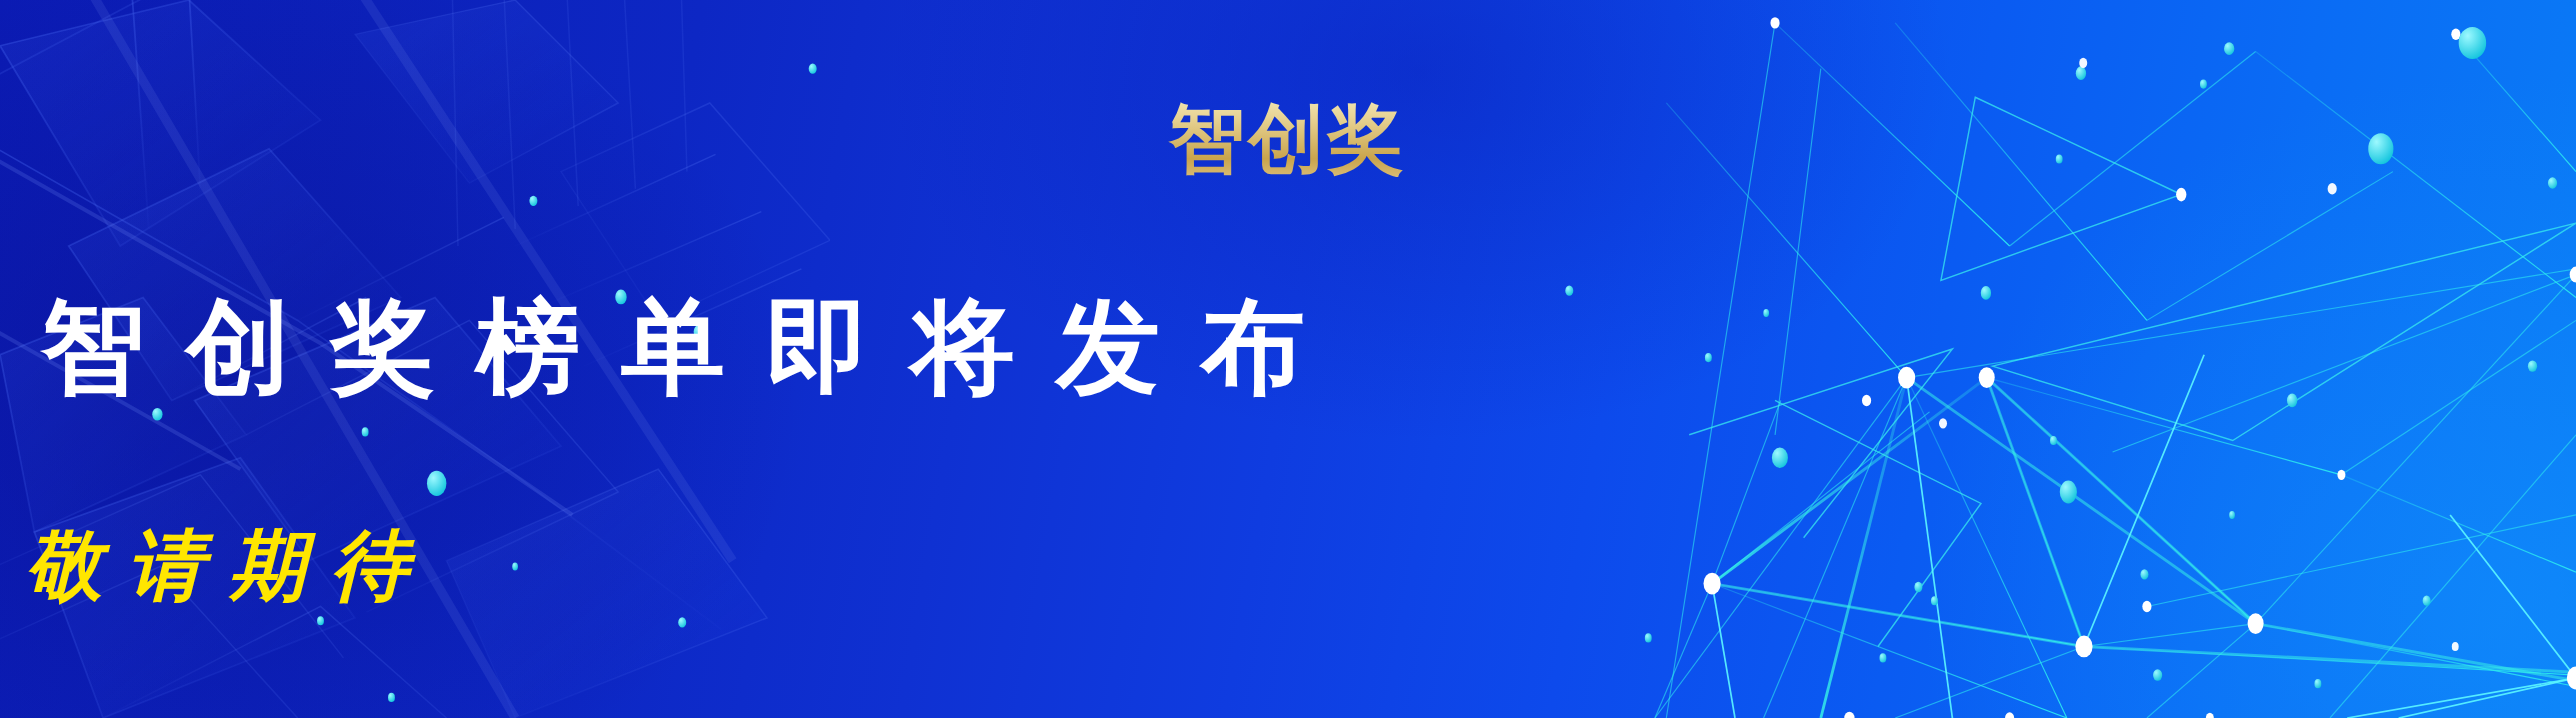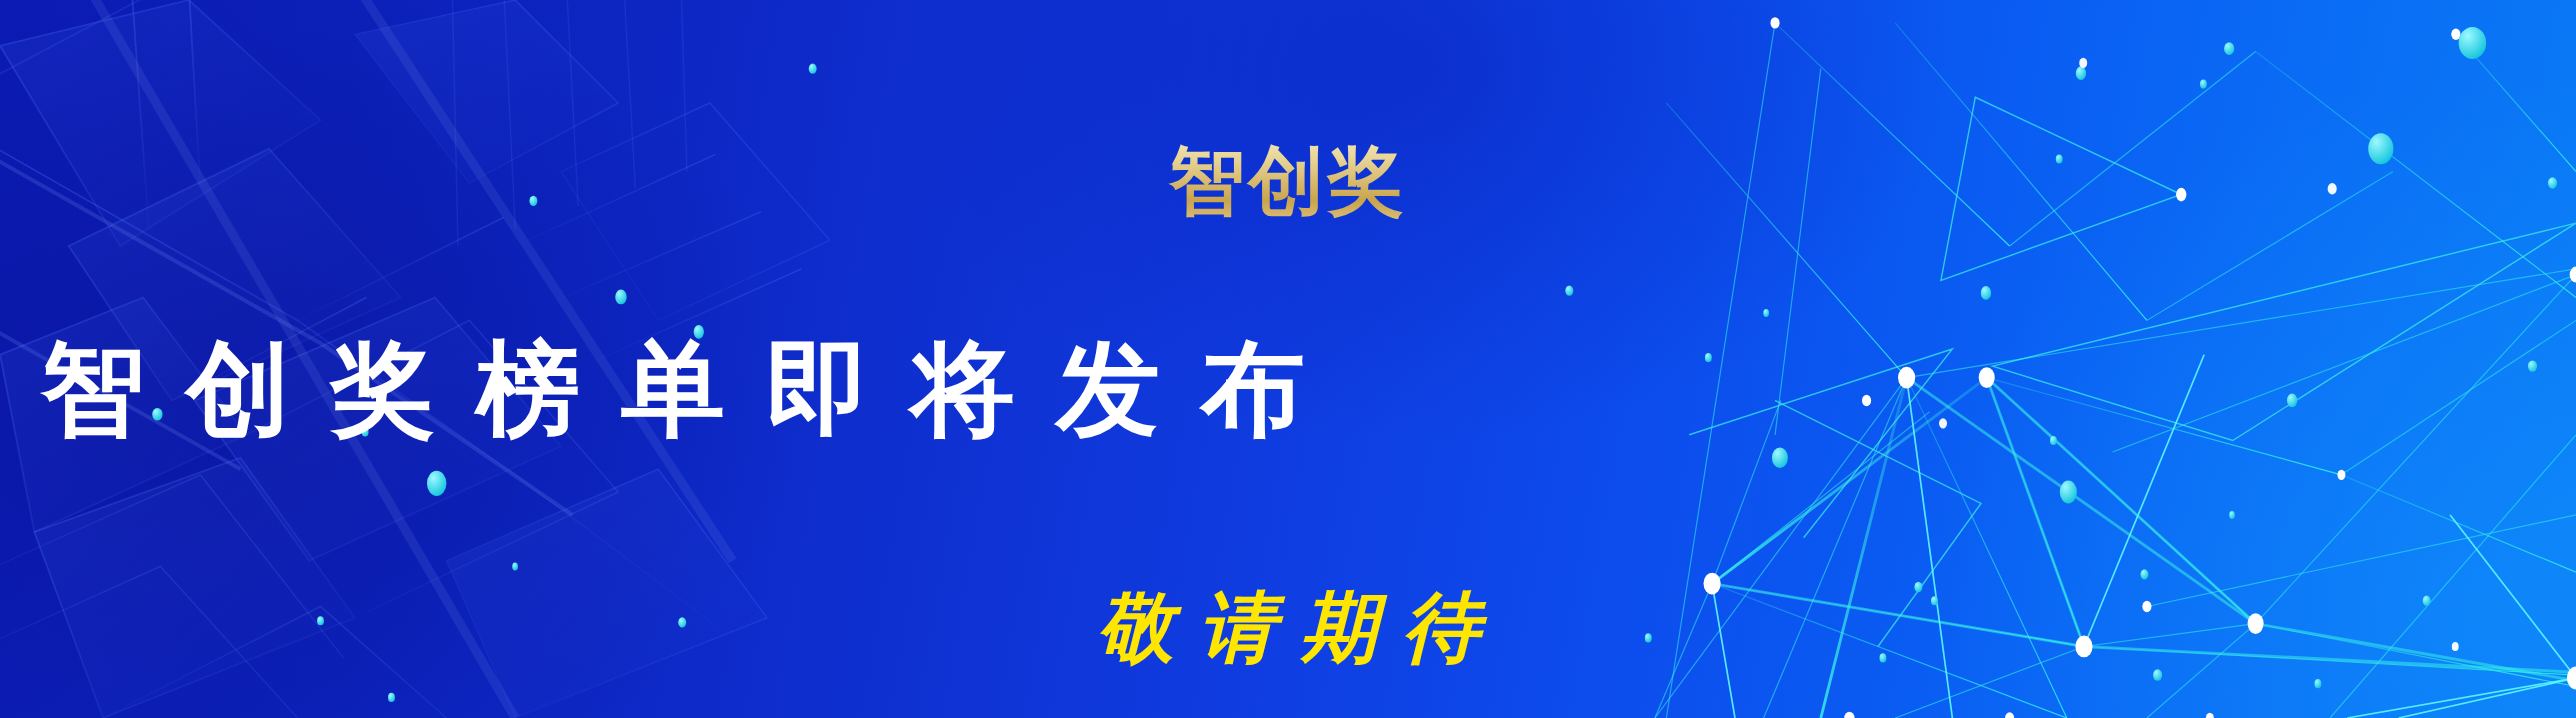--- a/index.html
+++ b/index.html
@@ -62,21 +62,20 @@
 
   
   .dots { position:absolute; inset:0; pointer-events:none; }
   .dots svg { display:block; width:100%; height:100%; }
 
   
   .content {
     position: absolute;
     inset: 0;
     z-index: 10;
-    margin-top: 42px;
   }
 
   .logo-text {
     position: absolute;
     left: 0; right: 0;
     top: 101px;
     text-align: center;
     font-size: 76px;
     font-weight: 700;
     letter-spacing: 3.4px;
@@ -102,22 +101,21 @@
     font-weight: 700;
     letter-spacing: 41px;
     text-indent: 41px;
     line-height: 1;
     color: #ffffff;
   }
 
   .subtitle {
     position: absolute;
     left: 0; right: 0;
-    top: 548px;
-    text-align: center;
+    top: 528px;
     font-family: "Liberation Serif", "DejaVu Serif", serif;
     font-size: 77px;
     font-weight: 700;
     font-style: italic;
     letter-spacing: 25px;
     text-indent: 25px;
     line-height: 1;
     color: #ffe600;
   }
 </style>

